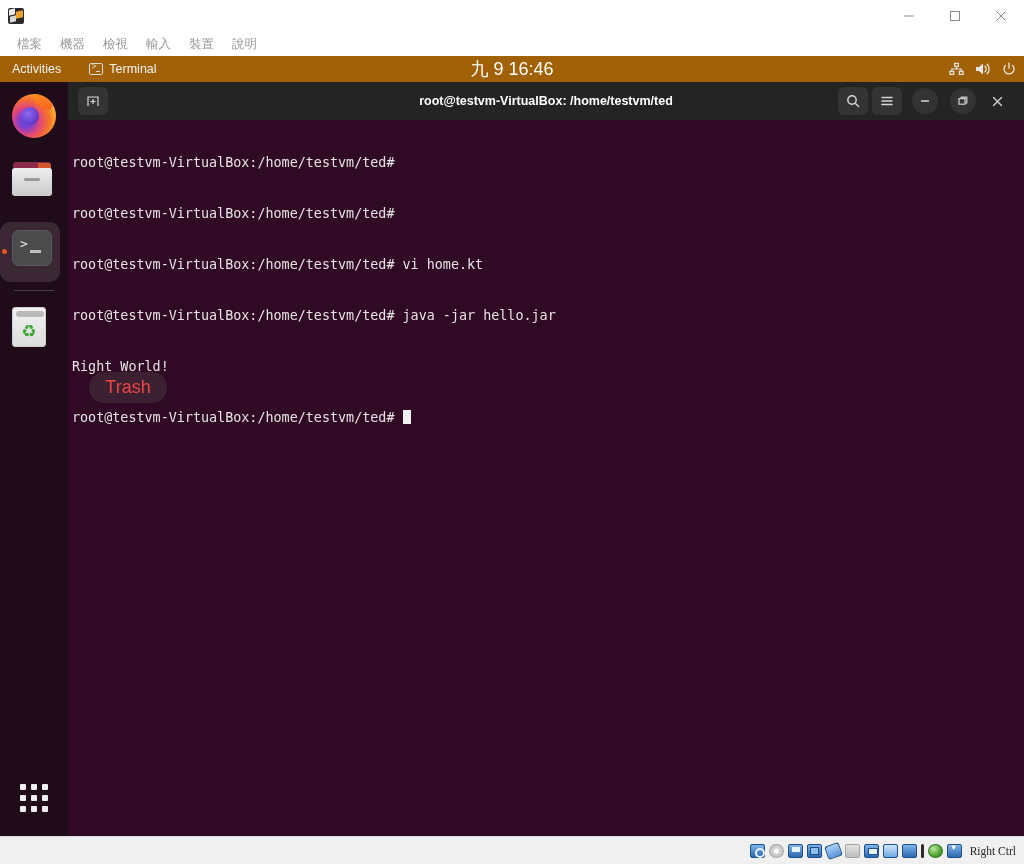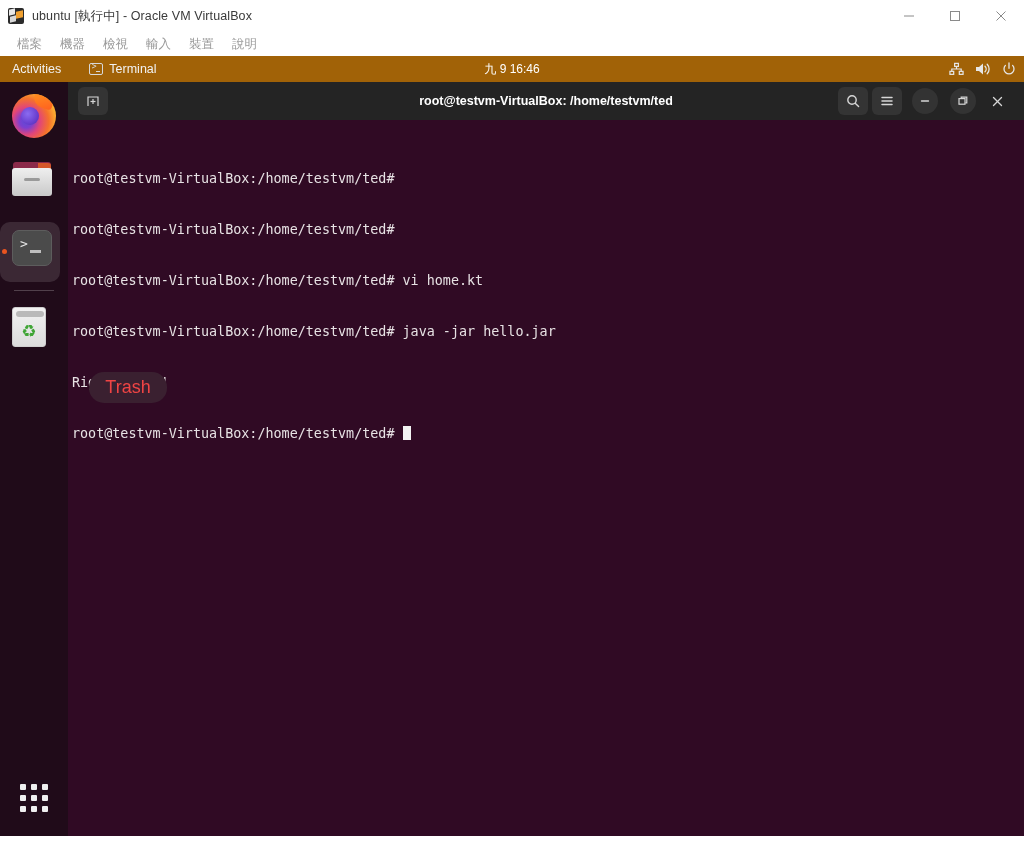--- a/index.html
+++ b/index.html
@@ -64,21 +64,21 @@
   }
   .term-mini-icon::before {
     content:">"; position:absolute; left:1.5px; top:-2.5px; font-size:8px;
     color:#d8d8d8; font-family:"DejaVu Sans Mono", monospace;
   }
   .term-mini-icon::after {
     content:""; position:absolute; left:6px; bottom:2px; width:4px; height:1.3px; background:#d8d8d8;
   }
   .clock {
     position:absolute; left:50%; transform:translateX(-50%);
-    font-size:12px; color:#ffffff; white-space:nowrap;
+    font-size:18px; color:#ffffff; white-space:nowrap;
   }
   .tray { position:absolute; right:8px; display:flex; align-items:center; gap:11px; }
   .tray svg { display:block; }
 
   
   .dock {
     position:absolute; left:0; top:26px; width:68px; height:754px;
     background:rgba(23,12,20,0.55);
   }
   .dock-inner { position:relative; width:68px; }
@@ -178,21 +178,21 @@
     width:26px; height:26px; border-radius:50%; background:#333333;
     display:flex; align-items:center; justify-content:center; color:#d6d6d6; margin:0 6px;
   }
   .hdr-right .closebtn {
     width:30px; height:30px; border-radius:50%;
     display:flex; align-items:center; justify-content:center; color:#d6d6d6; margin-right:8px;
   }
 
   .term-body {
     width:956px; height:716px; background:#300a24;
-    padding:16px 0 0 2px;
+    padding:0 0 0 2px;
     font-family:"DejaVu Sans Mono", monospace;
     font-size:13.4px; line-height:17px; color:#e7e2e4;
     white-space:pre;
   }
   .term-line { height:17px; padding-left:2px; }
   .cursor {
     display:inline-block; width:8px; height:14px; background:#f2f2f2;
     vertical-align:-2px;
   }
 
@@ -235,21 +235,20 @@
 <body>
 
 <div id="app">
 
   <div class="vb-titlebar">
     <div class="vb-app-icon">
       <span class="sq1"></span>
         <span class="sq2"></span>
         <span class="sq3"></span>
     </div>
-    <span class="vb-title-text">ubuntu [執行中] - Oracle VM VirtualBox</span>
     <div class="vb-winbtns">
       <div class="vb-winbtn">
         <svg width="12" height="12" viewBox="0 0 12 12">
             <line x1="1" y1="6" x2="11" y2="6" stroke="currentColor" stroke-width="1"></line>
           </svg>
       </div>
       <div class="vb-winbtn">
         <svg width="12" height="12" viewBox="0 0 12 12">
             <rect x="1.5" y="1.5" width="9" height="9" fill="none" stroke="currentColor" stroke-width="1"></rect>
           </svg>
@@ -409,14 +408,31 @@
         <div class="term-line"><span>root@testvm-VirtualBox:/home/testvm/ted# </span><span class="cursor"></span></div>
       </div>
     </div>
 
     <div class="desktop-trash">
       <span class="pill">Trash</span>
     </div>
 
   </div>
 
+  <div class="vb-statusbar">
+    <div class="status-icons">
+      <span class="si blue disk"></span>
+      <span class="si cd"></span>
+      <span class="si blue floppy"></span>
+      <span class="si blue net"></span>
+      <span class="si usb"></span>
+      <span class="si gray"></span>
+      <span class="si blue display"></span>
+      <span class="si share"></span>
+      <span class="si blue"></span>
+      <span class="si caret"></span>
+      <span class="si globe"></span>
+      <span class="si arrowdown"></span>
+    </div>
+    <span class="status-text">Right Ctrl</span>
+  </div>
 
 </div>
 
 </body></html>

